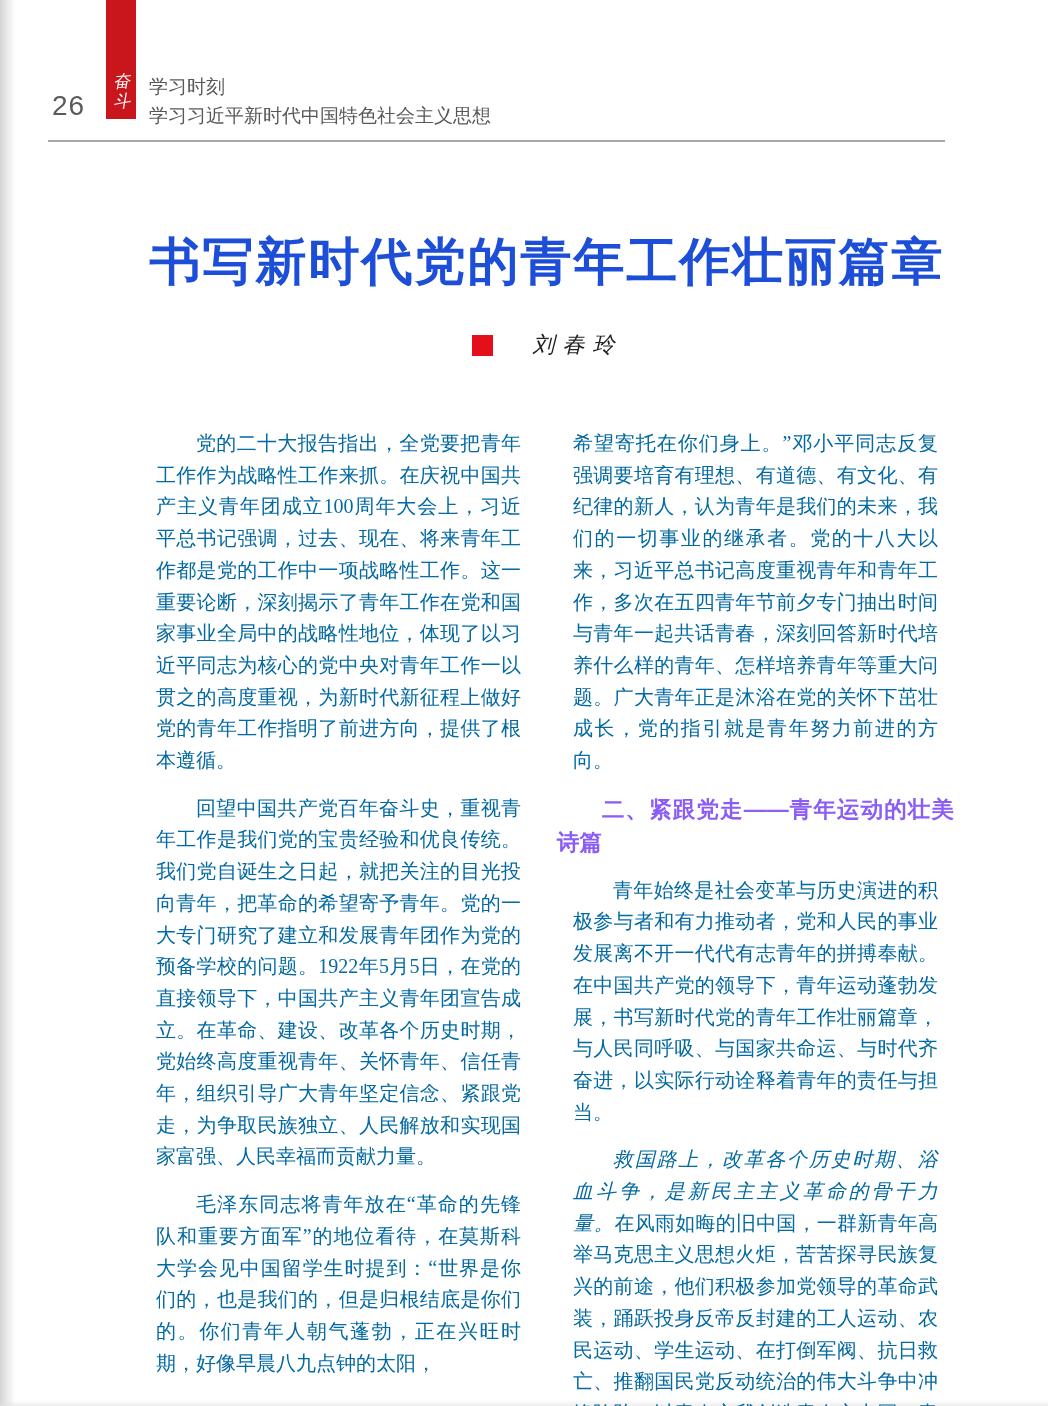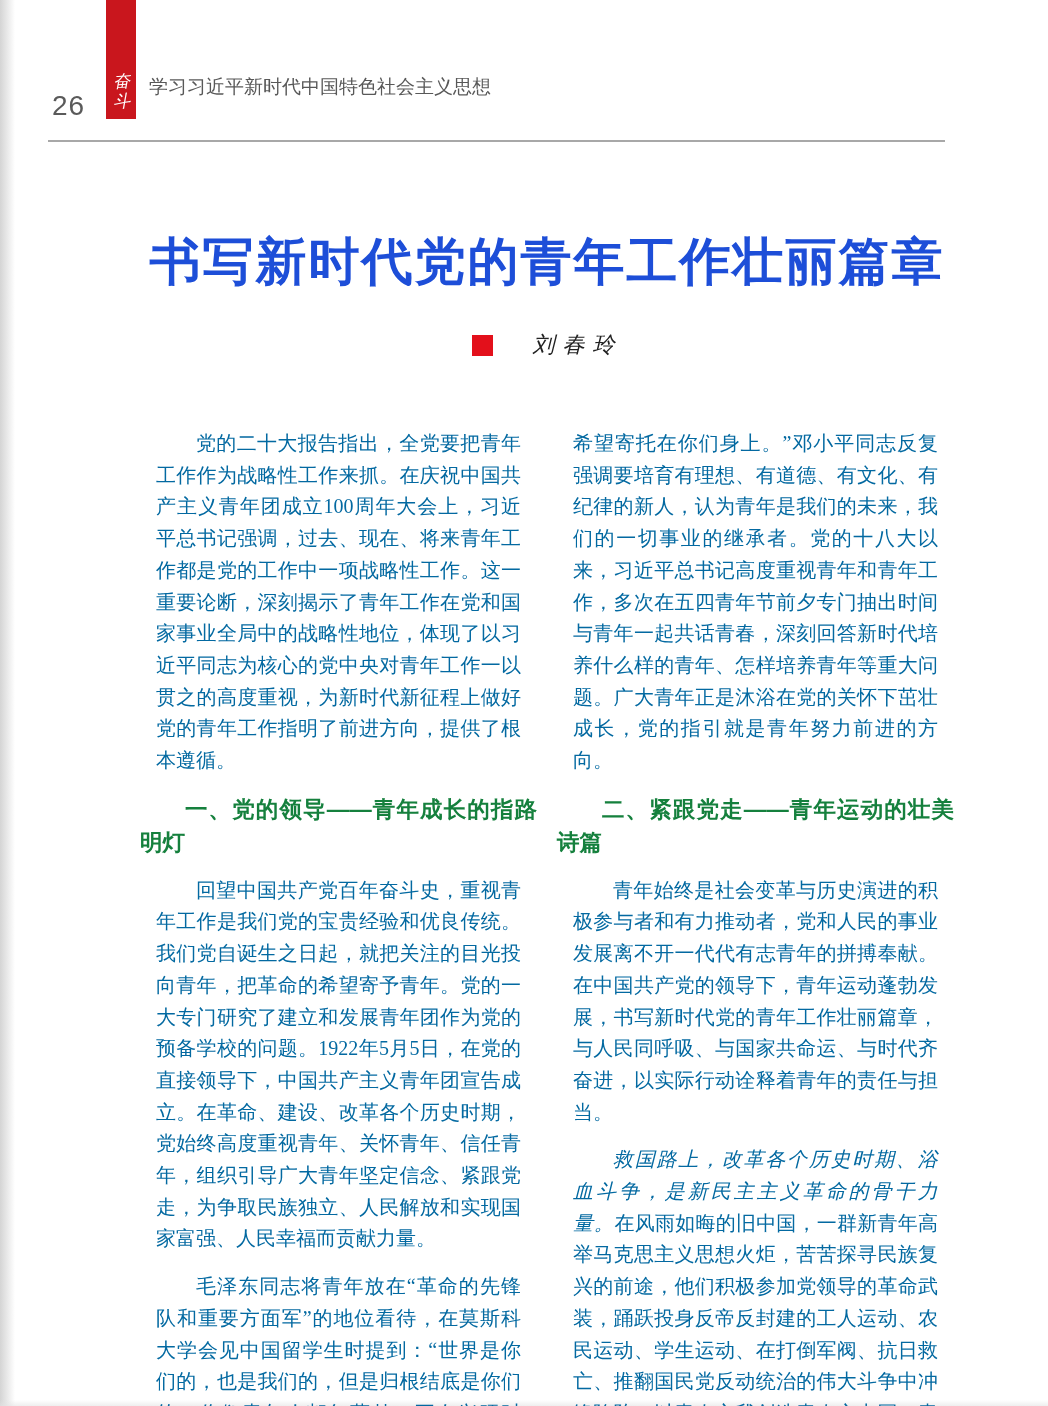--- a/index.html
+++ b/index.html
@@ -79,21 +79,21 @@
     margin:16px;
     font-size:20px;line-height:31.7px;
     text-align:justify;text-justify:inter-ideograph;
     color:#0369a1;
   }
   .para.indent{text-indent:2em;}
   .heading{
     margin:15px 0 9px 0;
     font-family:"Liberation Sans","DejaVu Sans",sans-serif;
     font-weight:700;font-size:22.5px;line-height:33px;
-    text-indent:2em;color:#15803d;text-align:justify;
+    text-indent:2em;color:#8b5cf6;text-align:justify;
   }
   .em-kai{
     font-style:italic;letter-spacing:.5px;
     font-family:"DejaVu Serif",serif;
   }
 </style>
 </head>
 <body>
 
 <div class="page">
@@ -102,37 +102,37 @@
   <div class="edge-bottom"></div>
 
   <div class="page-number">26</div>
 
   <div class="masthead-banner" style="background:#c9161d;">
     <span class="logo-char">奋</span>
     <span class="logo-char">斗</span>
   </div>
 
   <div class="section-titles">
+    <div>学习时刻</div>
     <div>学习习近平新时代中国特色社会主义思想</div>
   </div>
 
   <div class="header-rule"></div>
 
   <h1 class="article-title" style="margin:0;">书写新时代党的青年工作壮丽篇章</h1>
 
   <div class="byline">
     <span class="author-marker" style="background:#e3101b;"></span>
     <span class="author-name">刘春玲</span>
   </div>
 
   <div class="columns">
 
     <div class="col">
       <p class="para indent"><span>党的二十大报告指出，全党要把青年工作作为战略性工作来抓。在庆祝中国共产主义青年团成立100周年大会上，习近平总书记强调，过去、现在、将来青年工作都是党的工作中一项战略性工作。这一重要论断，深刻揭示了青年工作在党和国家事业全局中的战略性地位，体现了以习近平同志为核心的党中央对青年工作一以贯之的高度重视，为新时代新征程上做好党的青年工作指明了前进方向，提供了根本遵循。</span></p>
-      <h2 class="heading">一、党的领导——青年成长的指路明灯</h2>
       <p class="para indent"><span>回望中国共产党百年奋斗史，重视青年工作是我们党的宝贵经验和优良传统。我们党自诞生之日起，就把关注的目光投向青年，把革命的希望寄予青年。党的一大专门研究了建立和发展青年团作为党的预备学校的问题。1922年5月5日，在党的直接领导下，中国共产主义青年团宣告成立。在革命、建设、改革各个历史时期，党始终高度重视青年、关怀青年、信任青年，组织引导广大青年坚定信念、紧跟党走，为争取民族独立、人民解放和实现国家富强、人民幸福而贡献力量。</span></p>
       <p class="para indent"><span>毛泽东同志将青年放在“革命的先锋队和重要方面军”的地位看待，在莫斯科大学会见中国留学生时提到：“世界是你们的，也是我们的，但是归根结底是你们的。你们青年人朝气蓬勃，正在兴旺时期，好像早晨八九点钟的太阳，</span></p>
     </div>
 
     <div class="col">
       <p class="para"><span>希望寄托在你们身上。”邓小平同志反复强调要培育有理想、有道德、有文化、有纪律的新人，认为青年是我们的未来，我们的一切事业的继承者。党的十八大以来，习近平总书记高度重视青年和青年工作，多次在五四青年节前夕专门抽出时间与青年一起共话青春，深刻回答新时代培养什么样的青年、怎样培养青年等重大问题。广大青年正是沐浴在党的关怀下茁壮成长，党的指引就是青年努力前进的方向。</span></p>
       <h2 class="heading">二、紧跟党走——青年运动的壮美诗篇</h2>
       <p class="para indent"><span>青年始终是社会变革与历史演进的积极参与者和有力推动者，党和人民的事业发展离不开一代代有志青年的拼搏奉献。在中国共产党的领导下，青年运动蓬勃发展，书写新时代党的青年工作壮丽篇章，与人民同呼吸、与国家共命运、与时代齐奋进，以实际行动诠释着青年的责任与担当。</span></p>
       <p class="para indent"><span class="em-kai">救国路上，改革各个历史时期、浴血斗争，是新民主主义革命的骨干力量。</span><span>在风雨如晦的旧中国，一群新青年高举马克思主义思想火炬，苦苦探寻民族复兴的前途，他们积极参加党领导的革命武装，踊跃投身反帝反封建的工人运动、农民运动、学生运动、在打倒军阀、抗日救亡、推翻国民党反动统治的伟大斗争中冲锋陷阵，以青春之我创造青春之中国、青春之民族。</span></p>
       <p class="para indent"><span class="em-kai">兴国路上，中国青年敢于拼搏、辛勤劳动，是社会主义建设的中坚力量。</span></p>

